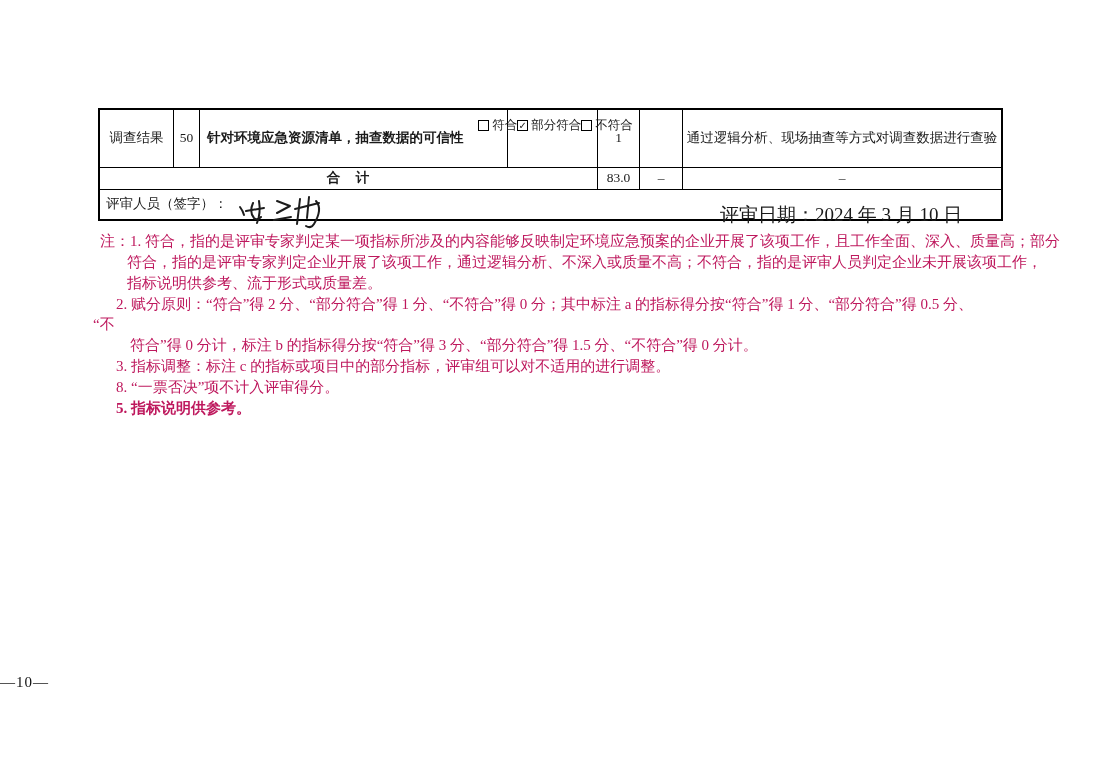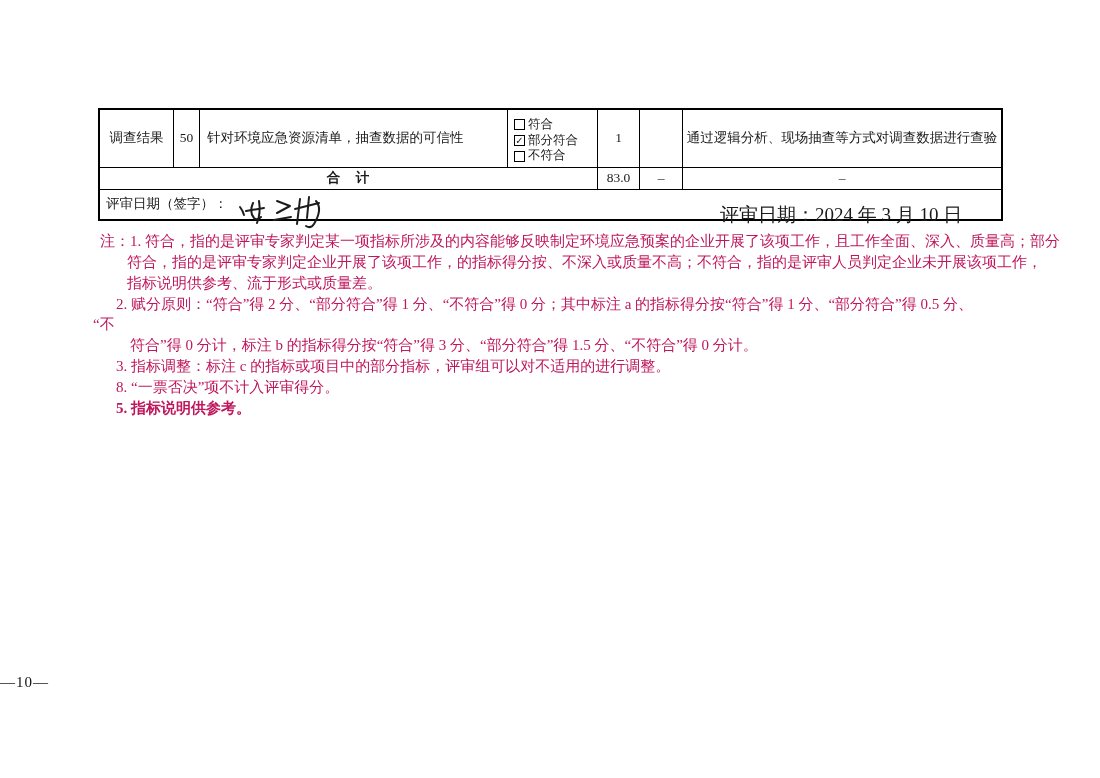--- a/index.html
+++ b/index.html
@@ -21,37 +21,37 @@
   }
   .t-cell{
     position:absolute;box-sizing:border-box;
     border-right:1px solid #000;
     display:flex;align-items:center;justify-content:center;
     font-size:13.5px;line-height:1.25;
     white-space:nowrap;
   }
   .rb{border-bottom:1px solid #000;}
   .no-r{border-right:none;}
-  .left{justify-content:flex-start;}
+  .left{justify-content:flex-start;font-weight:bold;}
   
   .r1{top:0;height:58px;}
   .r2{top:58px;height:22px;}
   .r3{top:80px;height:29px;}
   
   .c1{left:0;width:74px;}
   .c2{left:74px;width:26px;}
   .c3{left:100px;width:308px;padding-left:7px;}
   .c4{left:408px;width:90px;}
   .c5{left:498px;width:42px;}
   .c6{left:540px;width:43px;}
   .c7{left:583px;width:318px;}
   .full{left:0;width:901px;}
   .span-total{left:0;width:498px;font-weight:bold;letter-spacing:1px;}
   
-  .opts{flex-direction:column;align-items:flex-start;justify-content:center;padding:7px 0 3px 6px;}
+  .opts{flex-direction:row;align-items:flex-start;justify-content:center;padding:7px 0 3px 6px;}
   .opt{display:flex;align-items:center;height:17px;font-size:12.5px;}
   .cb{
     display:inline-flex;align-items:center;justify-content:center;
     width:11px;height:11px;margin-right:3px;
     border:1px solid #000;box-sizing:border-box;
     font-size:10px;line-height:10px;font-weight:bold;
     font-family:"DejaVu Sans",sans-serif;
   }
   .num{font-family:"Liberation Serif","DejaVu Serif",serif;}
   
@@ -100,21 +100,21 @@
     <div class="t-cell r1 c5 rb num">1</div>
     <div class="t-cell r1 c6 rb"></div>
     <div class="t-cell r1 c7 rb no-r">通过逻辑分析、现场抽查等方式对调查数据进行查验</div>
 
     <div class="t-cell r2 span-total rb">合　计</div>
     <div class="t-cell r2 c5 rb num">83.0</div>
     <div class="t-cell r2 c6 rb">–</div>
     <div class="t-cell r2 c7 rb no-r">–</div>
 
     <div class="t-cell r3 full no-r sig-row">
-      <span class="sig-label">评审日期（签字）：</span>
+      <span class="sig-label">评审人员（签字）：</span>
       <svg class="signature-svg" width="115" height="42" viewBox="0 0 115 42">
         <g fill="none" stroke="#1c1c1c" stroke-width="2" stroke-linecap="round" stroke-linejoin="round">
           <path d="M8,15 q3,4 4,8"></path>
           <path d="M21,11 q-4,9 1,15 q3,3 7,-1"></path>
           <path d="M14,19 l18,-3"></path>
           <path d="M27,9 q2,12 -2,22"></path>
           <path d="M45,9 l13,5 l-13,7"></path>
           <path d="M42,28 l17,-3"></path>
           <path d="M68,7 l-3,25"></path>
           <path d="M77,5 l-2,21"></path>
@@ -122,21 +122,21 @@
           <path d="M84,9 q7,8 -2,23 q-3,5 -8,2"></path>
         </g>
       </svg>
       <span class="review-date">评审日期：2024 年 3 月 10 日</span>
     </div>
 
   </div>
 
   <div>
     <div class="note-line" style="left:100px;top:233px;">注：1. 符合，指的是评审专家判定某一项指标所涉及的内容能够反映制定环境应急预案的企业开展了该项工作，且工作全面、深入、质量高；部分</div>
-    <div class="note-line" style="left:127px;top:254px;">符合，指的是评审专家判定企业开展了该项工作，的指标得分按、不深入或质量不高；不符合，指的是评审人员判定企业未开展该项工作，</div>
+    <div class="note-line" style="left:127px;top:254px;">符合，指的是评审专家判定企业开展了该项工作，通过逻辑分析、不深入或质量不高；不符合，指的是评审人员判定企业未开展该项工作，</div>
     <div class="note-line" style="left:127px;top:275px;">指标说明供参考、流于形式或质量差。</div>
     <div class="note-line" style="left:116px;top:296px;">2. 赋分原则：“符合”得 2 分、“部分符合”得 1 分、“不符合”得 0 分；其中标注 a 的指标得分按“符合”得 1 分、“部分符合”得 0.5 分、</div>
     <div class="note-line" style="left:93px;top:316px;">“不</div>
     <div class="note-line" style="left:130px;top:337px;">符合”得 0 分计，标注 b 的指标得分按“符合”得 3 分、“部分符合”得 1.5 分、“不符合”得 0 分计。</div>
     <div class="note-line" style="left:116px;top:358px;">3. 指标调整：标注 c 的指标或项目中的部分指标，评审组可以对不适用的进行调整。</div>
     <div class="note-line" style="left:116px;top:379px;">8. “一票否决”项不计入评审得分。</div>
     <div class="note-line" style="left:116px;top:400px;font-weight:bold;">5. 指标说明供参考。</div>
   </div>
 
   <div class="page-number">—10—</div>

